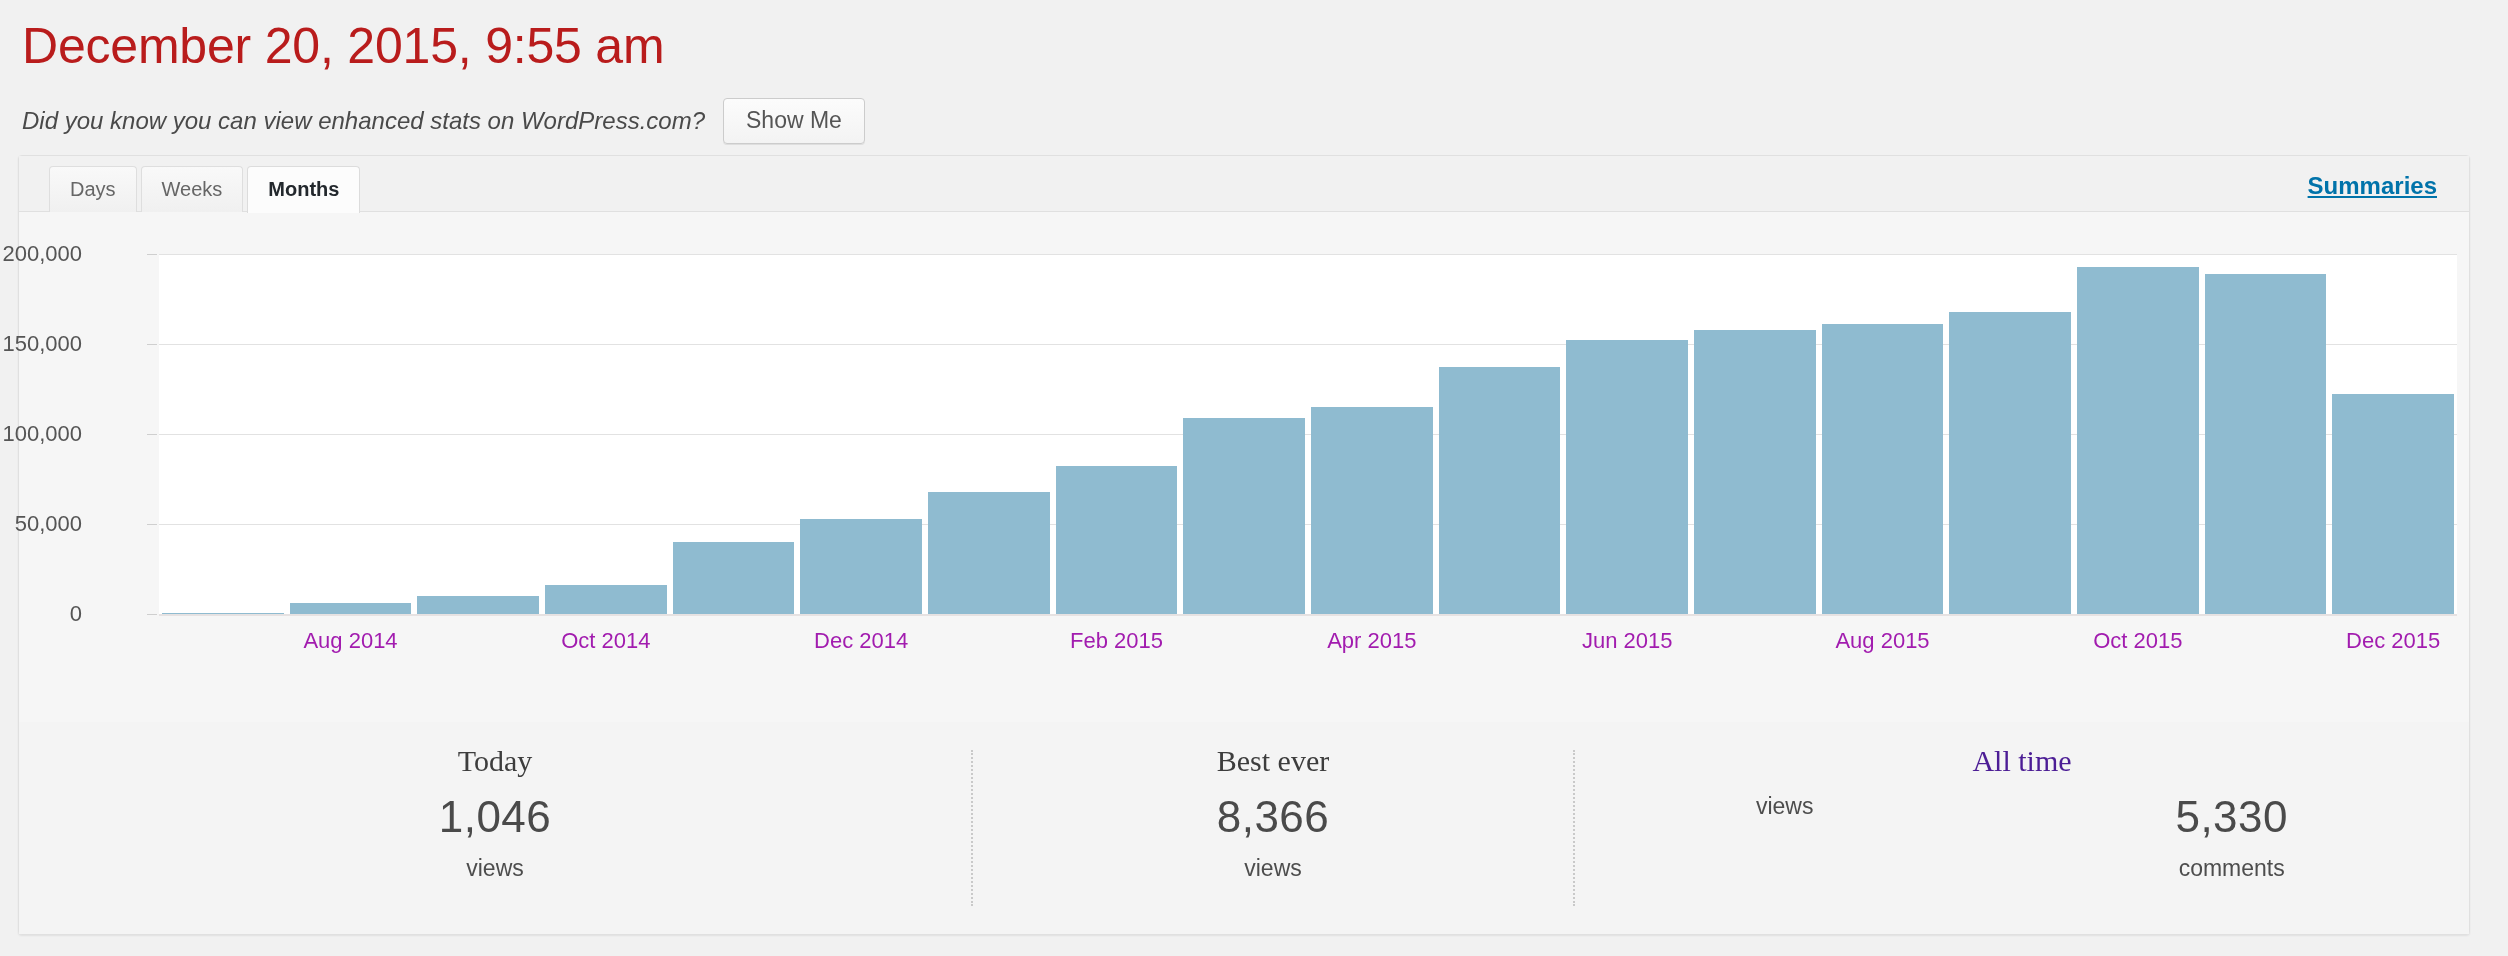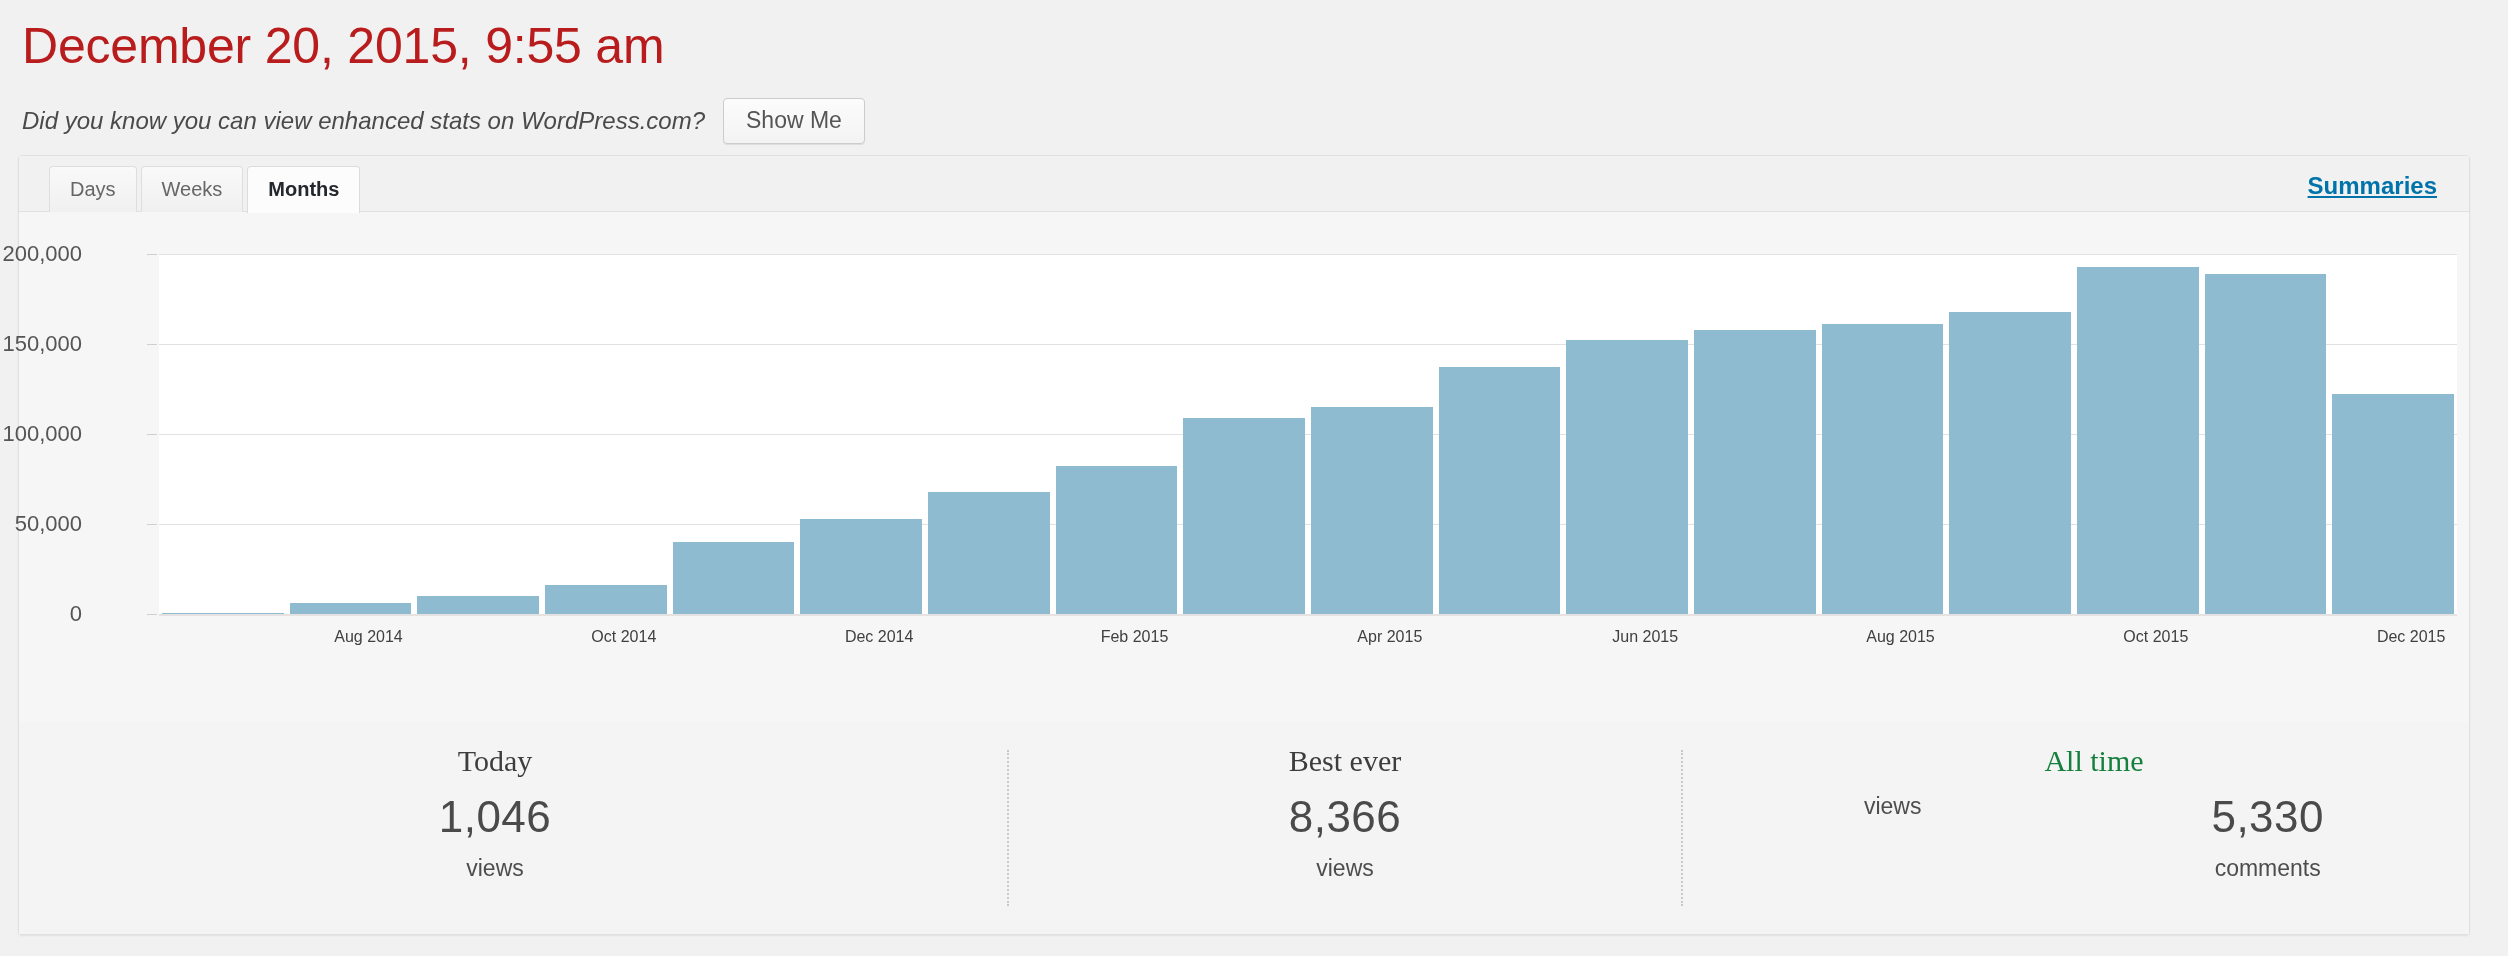--- a/index.html
+++ b/index.html
@@ -170,38 +170,36 @@
   }
   #xlabels-layer {
     position: absolute;
     left: 140px;
     right: 12px;
     top: 410px;
     height: 40px;
   }
   .xtick-label {
     position: absolute;
-    font-size: 16px;
-    color: #404040;
+    font-size: 22px;
+    color: #a21caf;
     white-space: nowrap;
     transform: translateX(-50%);
     top: 6px;
-    margin-left: 18px;
   }
 
   
   #summary-strip {
     position: absolute;
     left: 0;
     right: 0;
     top: 566px;
     height: 212px;
     display: flex;
     background: #f4f4f4;
-    gap: 36px;
   }
   .summary-block {
     position: relative;
     display: flex;
     flex-direction: column;
     align-items: center;
     justify-content: flex-start;
     padding-top: 22px;
     box-sizing: border-box;
   }
@@ -236,21 +234,21 @@
     justify-content: space-around;
   }
   .summary-pair .col {
     display: flex;
     flex-direction: column;
     align-items: center;
   }
   .summary-title-wide {
     font-family: "Liberation Serif", serif;
     font-size: 30px;
-    color: #15803d;
+    color: #4c1d95;
     margin-bottom: 16px;
     line-height: 1.1;
   }
 </style>
 </head>
 <body>
 
 <div id="page-header">
   <h1 id="page-title">December 20, 2015, 9:55 am</h1>
   <div id="subhead-row">

